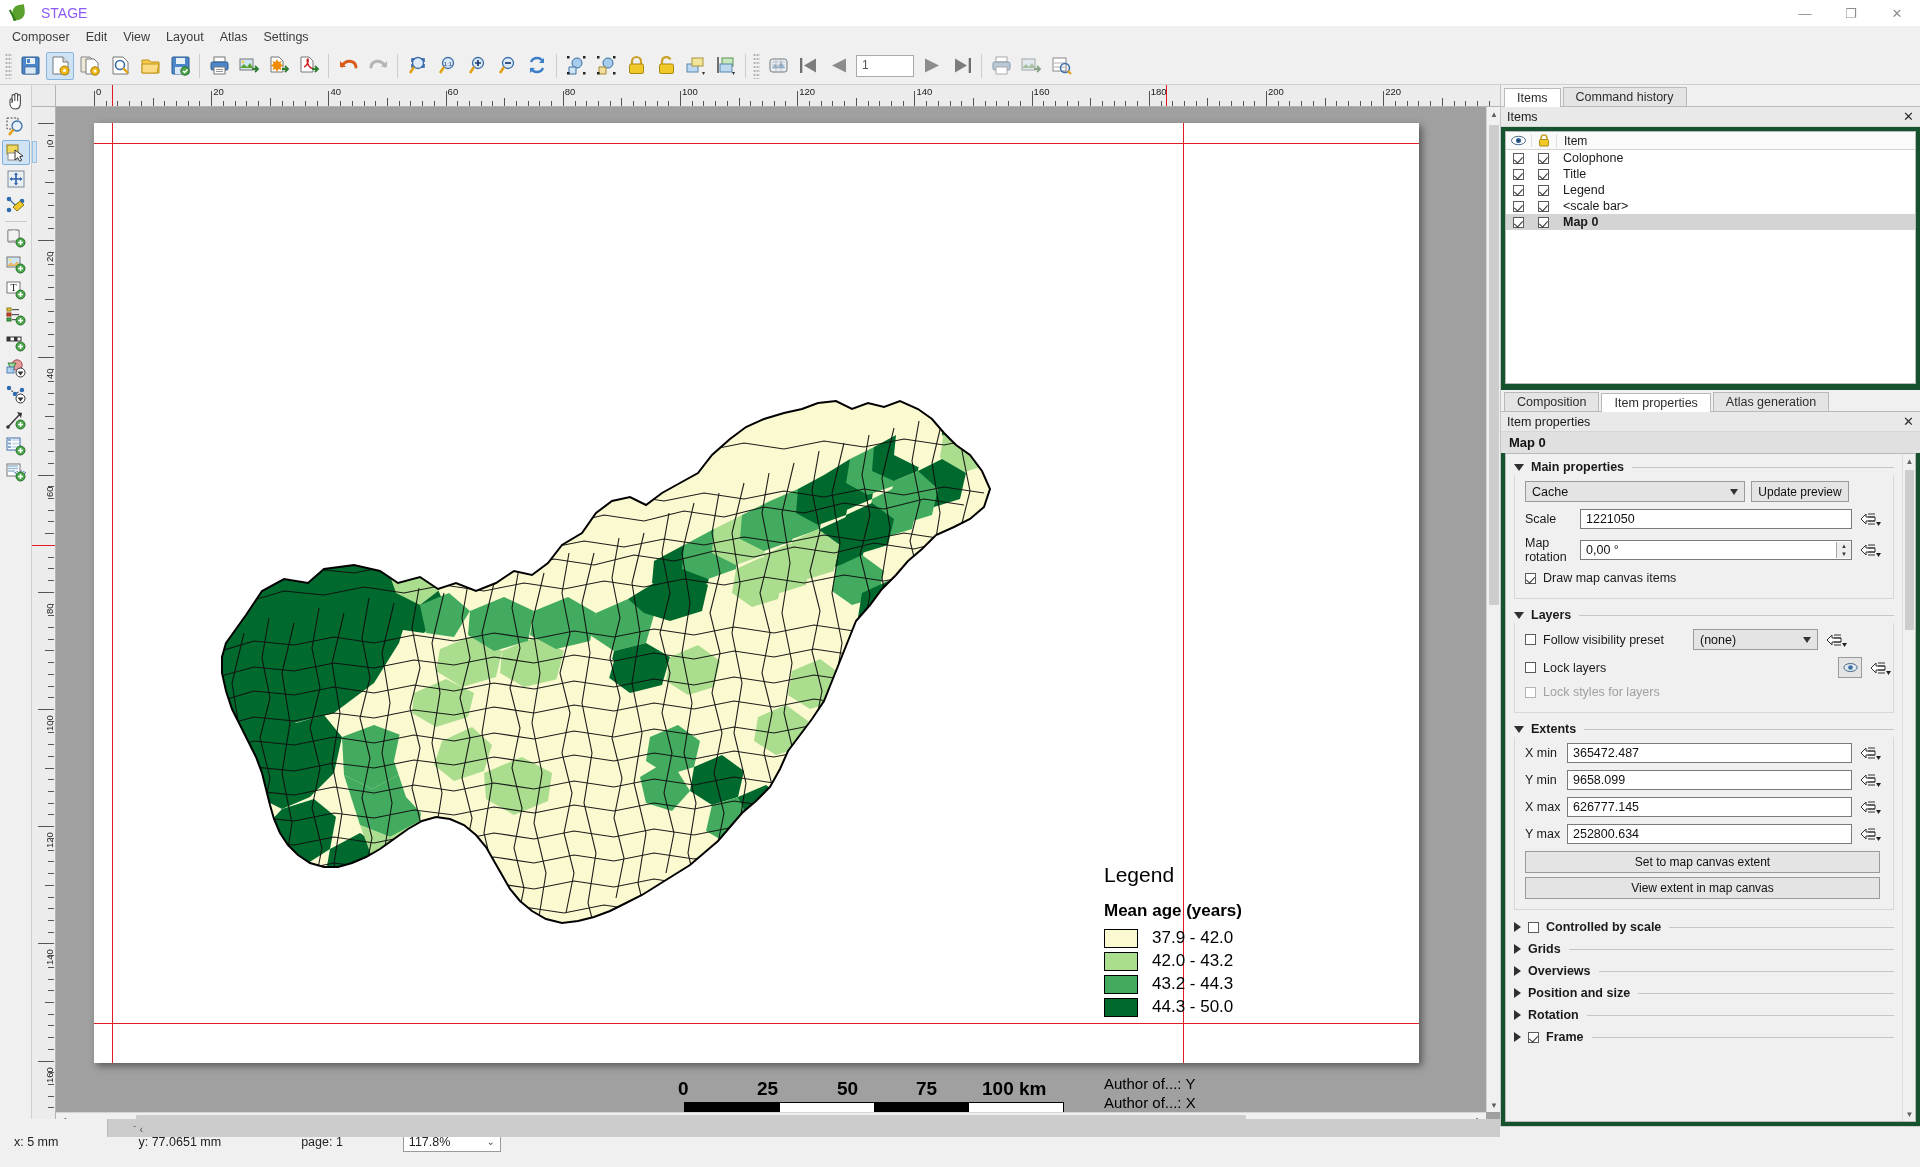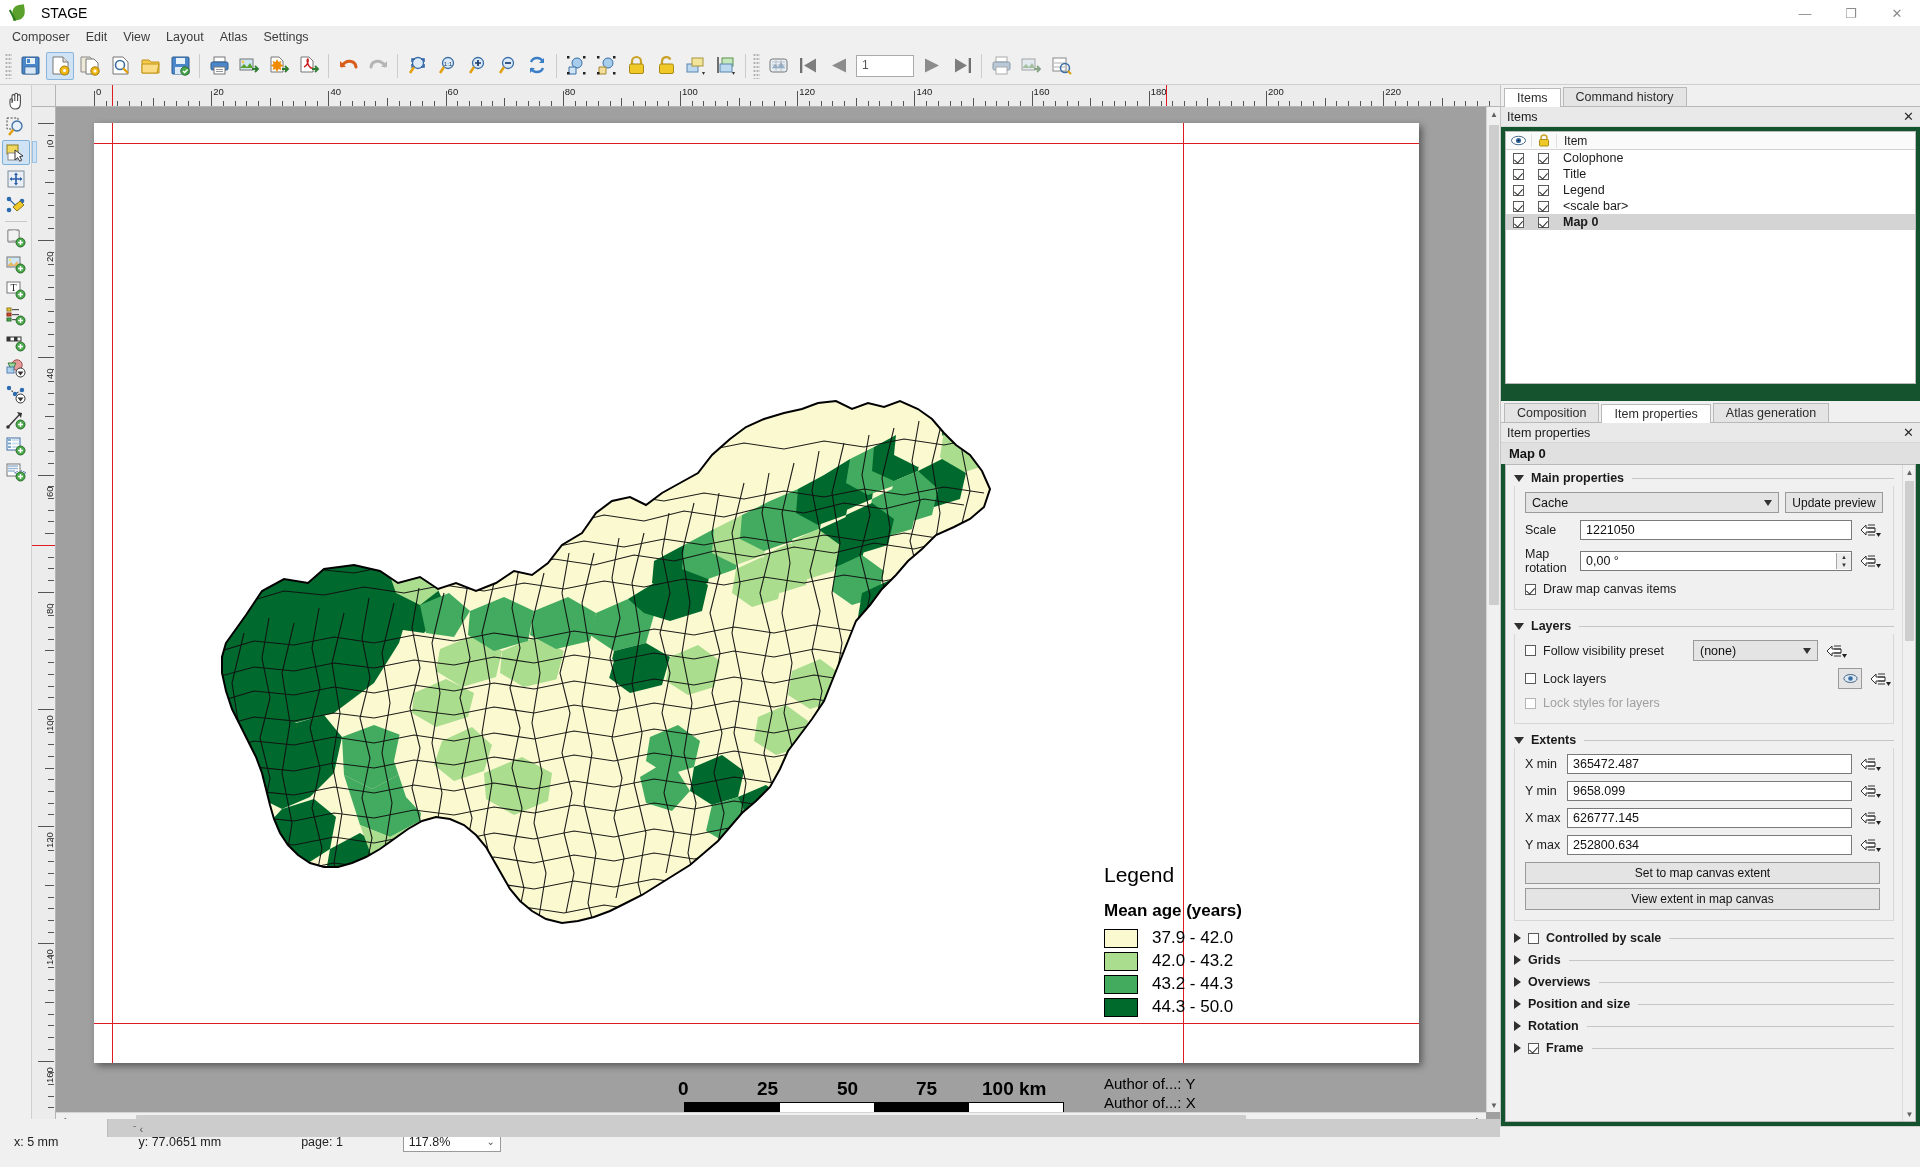--- a/index.html
+++ b/index.html
@@ -25,21 +25,21 @@
     position:absolute; left:3px; top:1px; width: 13px; height: 15px;
     background: #5aa02c;
     border-radius: 60% 0 60% 0;
     transform: rotate(-8deg);
   }
   #app-logo .stem {
     position:absolute; left:2px; top:3px; width: 12px; height: 12px;
     border-left: 2px solid #2a7a1c; transform: rotate(-28deg);
   }
   #app-title {
-    margin-left: 10px; font-size: 14px; color: #000000;
+    margin-left: 10px; font-size: 14px; color: #8b5cf6;
   }
   #winbtns { margin-left: auto; display: flex; }
   #winbtns div {
     width: 46px; height: 27px; display: flex; align-items: center;
     justify-content: center; color: #8c8c8c; font-size: 13px;
   }
 
   
   #menubar {
     height: 20px; background: #f0f0f0;
@@ -1253,21 +1253,21 @@
         <div class="c1">
             <div class="cbx on"></div>
           </div>
         <div class="c2">
             <div class="cbx on"></div>
           </div>
         <div class="c3">Map 0</div>
       </div>
     </div>
 
-    <div class="tabstrip" style="margin-top:13px">
+    <div class="tabstrip" style="margin-top:2px">
       <div class="tab">Composition</div>
       <div class="tab sel">Item properties</div>
       <div class="tab">Atlas generation</div>
     </div>
 
     <div class="dockhdr">
       <span>Item properties</span>
       <span class="x">✕</span>
     </div>
     <div class="selhdr">Map 0</div>
@@ -1276,21 +1276,21 @@
       <div id="propinner">
 
         <div class="group">
           <div class="grouphdr">
             <div class="arrow-d"></div>
             <span>Main properties</span>
             <div class="rule"></div>
           </div>
           <div class="gbody">
             <div class="row">
-              <div class="combo" style="width:254px">
+              <div class="combo" style="width:220px">
                 <span class="cv">Cache</span>
                 <div class="caret"></div>
               </div>
               <div class="btn" style="width:98px; margin-left:6px">Update preview</div>
             </div>
             <div class="row">
               <div class="lbl" style="width:55px">Scale</div>
               <div class="inp" style="width:272px">1221050</div>
               <div class="dd-icon">
                 <svg width="24" height="20" viewBox="0 0 24 20">

